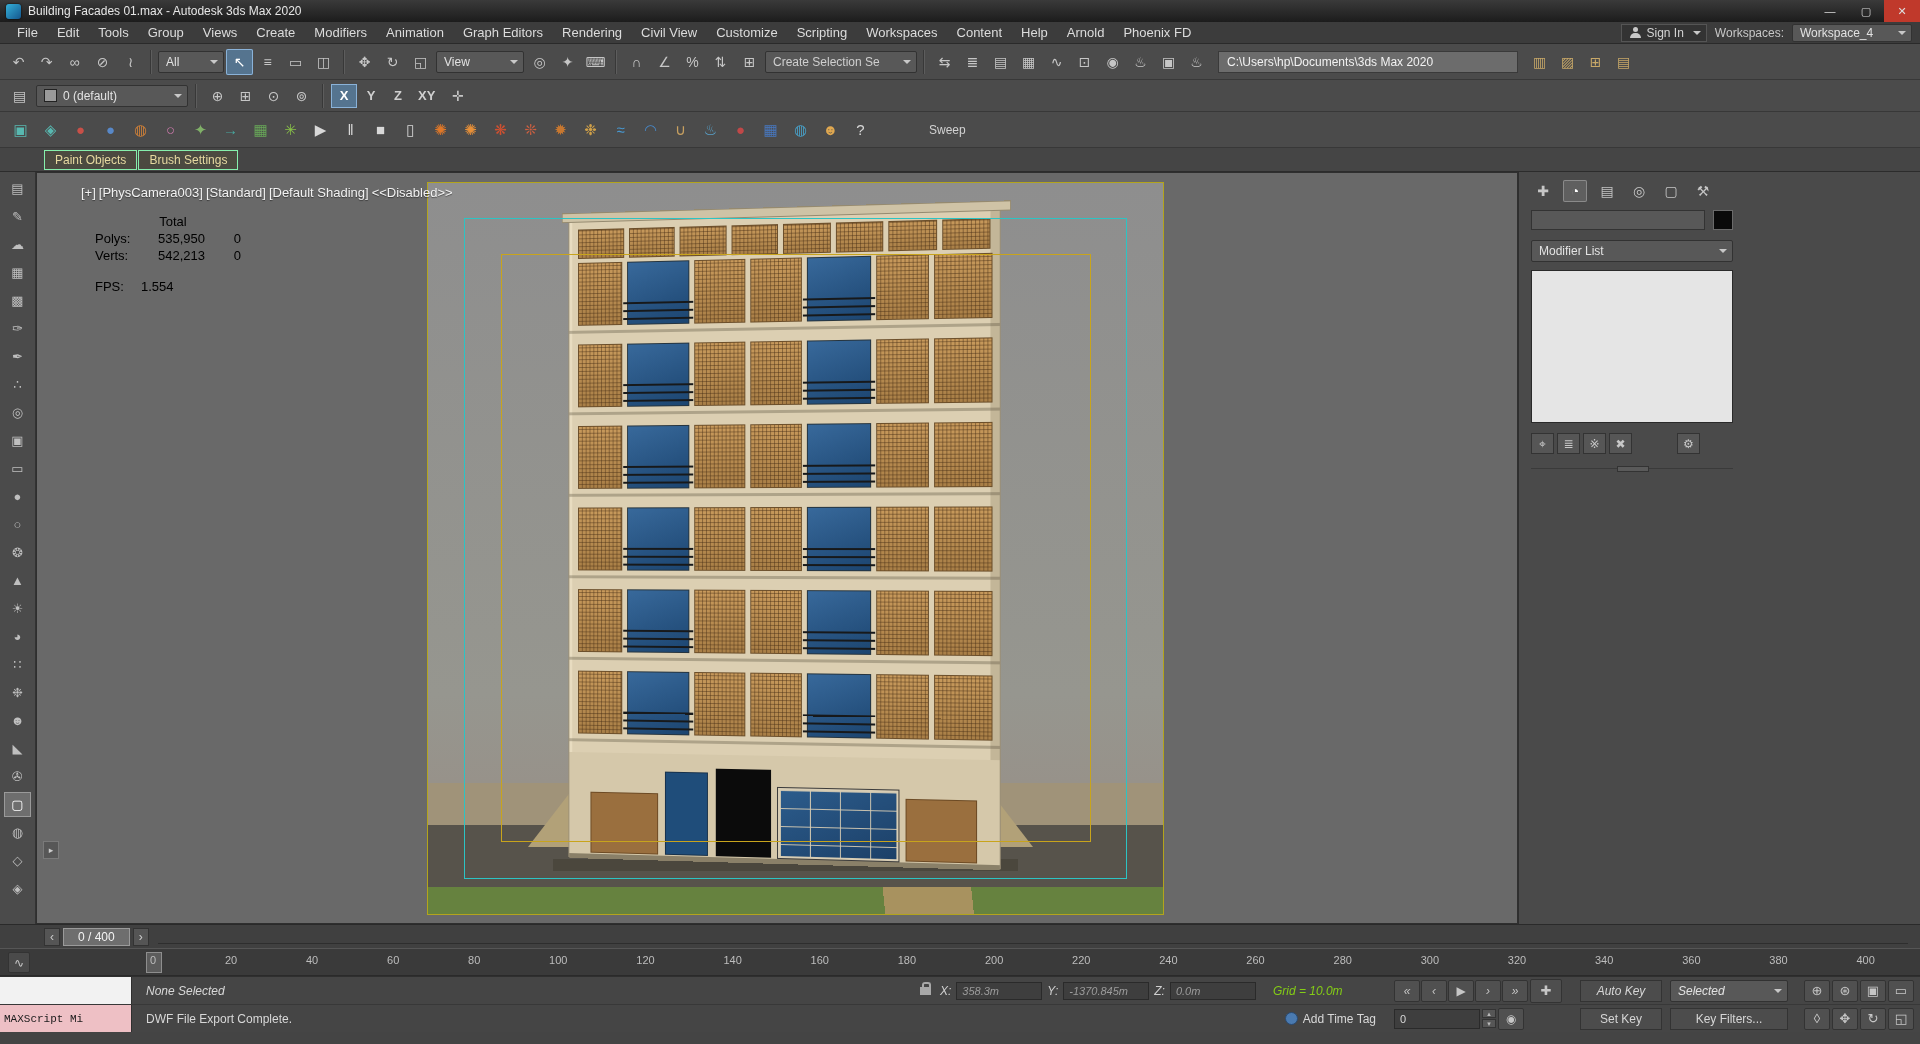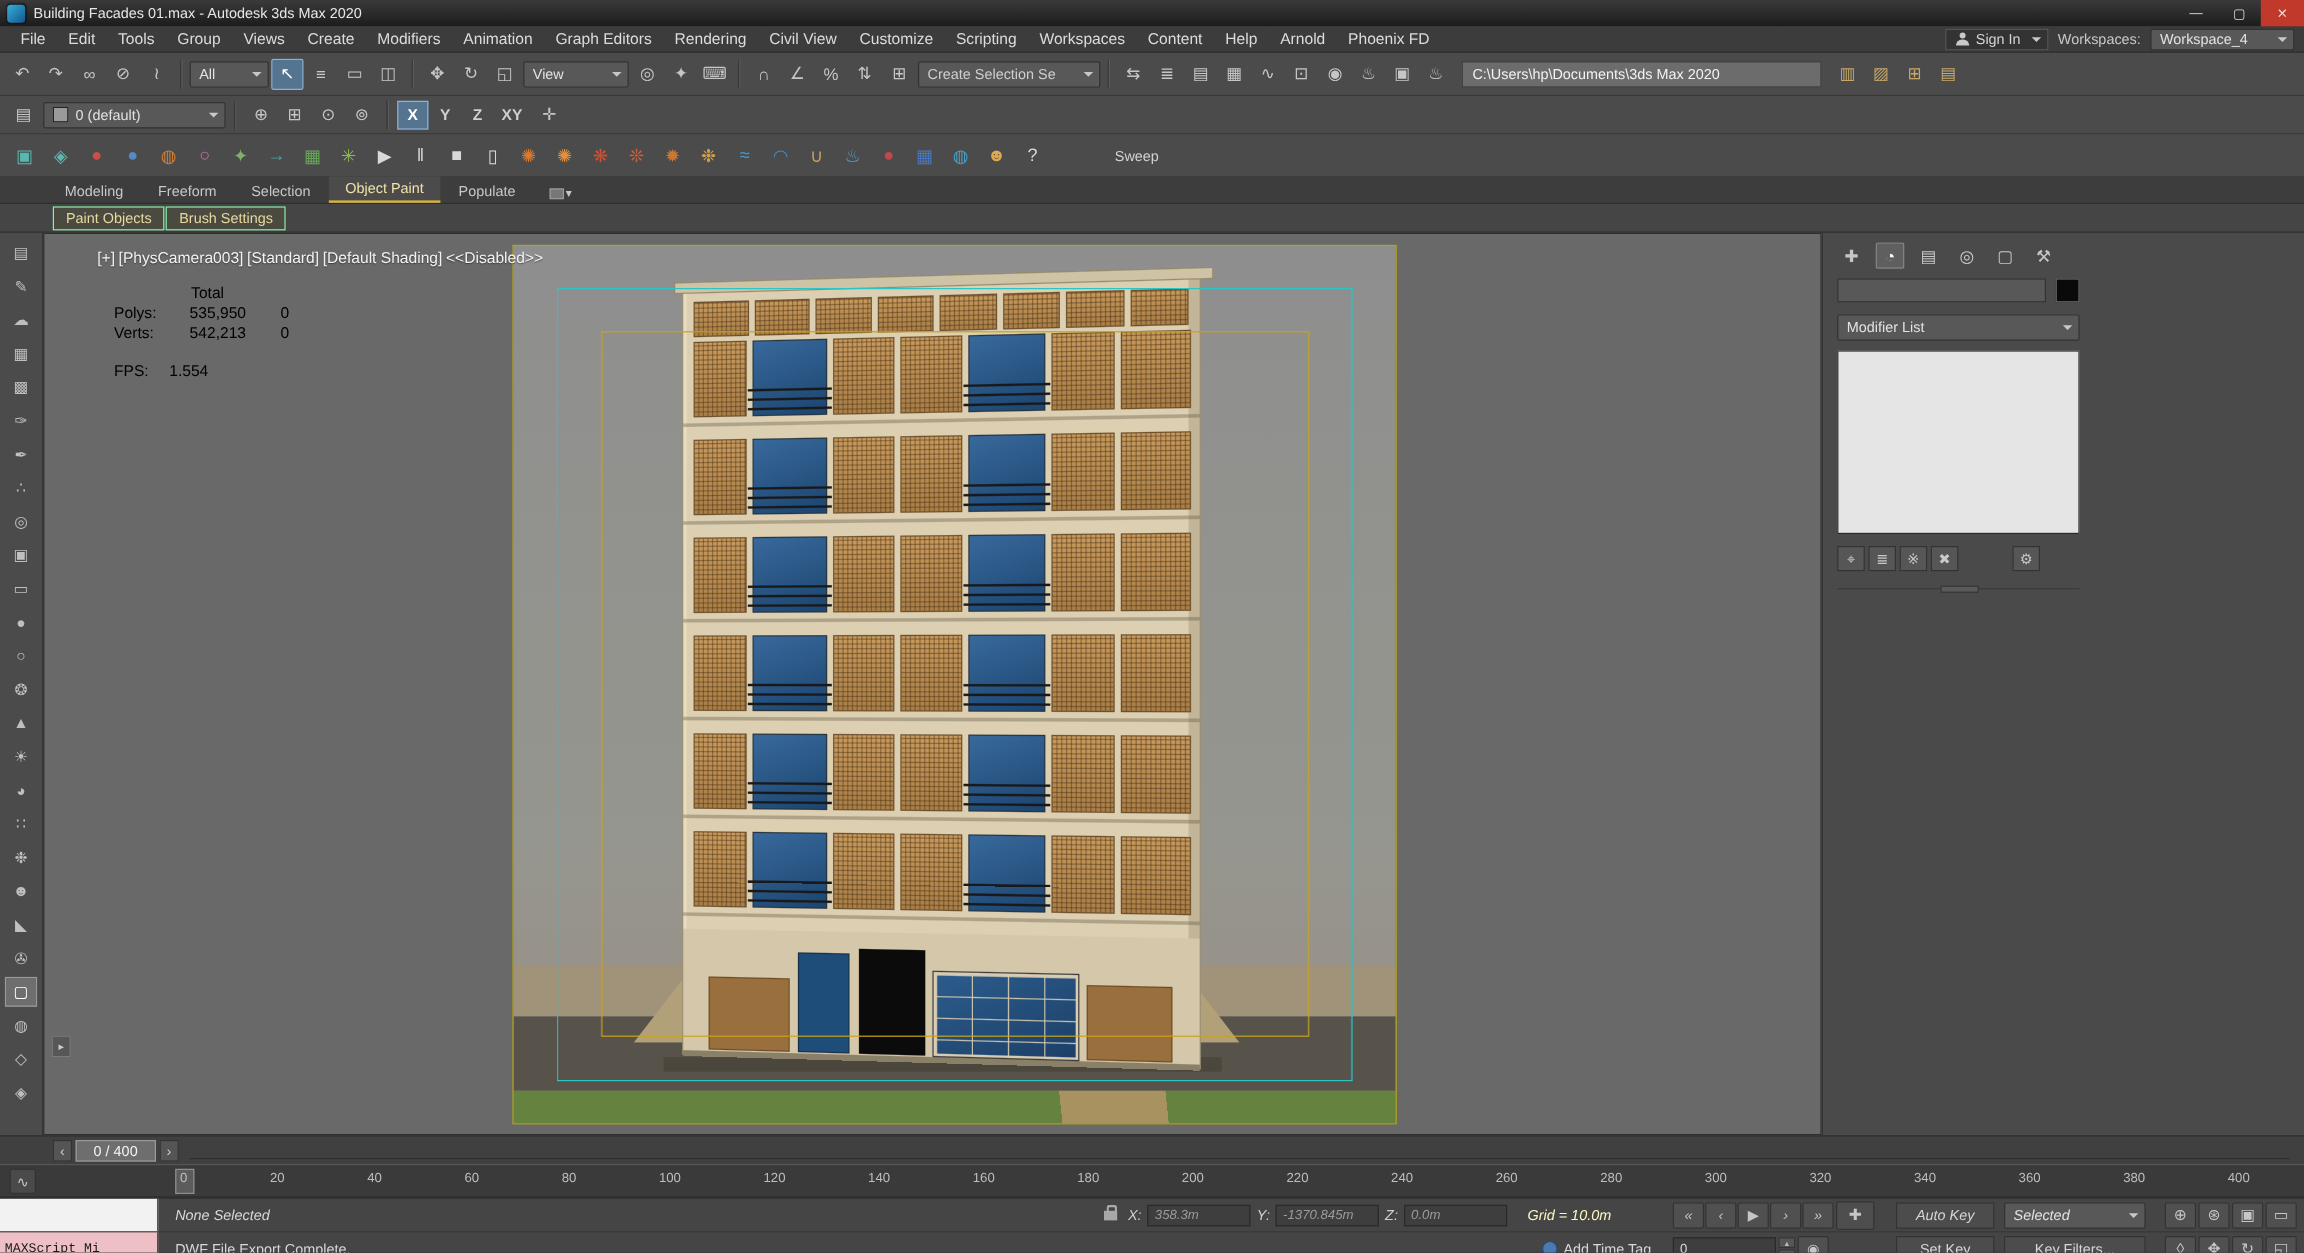--- a/index.html
+++ b/index.html
@@ -32,21 +32,21 @@
             border-radius:50%; background:#c8c8c8; }
   .person-icon::after { content:""; position:absolute; left:0; bottom:0; width:11px; height:5px;
             border-radius:5px 5px 0 0; background:#c8c8c8; }
   .ws-label { color:#c8c8c8; font-size:12px; }
 
   
   .tb { display:flex; align-items:center; background:#4b4b4b; border-bottom:1px solid #383838; }
   .tb1 { height:36px; padding:0 5px; gap:2px; }
   .tb2 { height:32px; padding:0 6px; gap:3px; }
   .tb3 { height:36px; padding:0 6px; gap:2px; }
-  .ticons { display:flex; align-items:flex-end; gap:1px; }
+  .ticons { display:flex; align-items:flex-start; gap:1px; }
   .tbi { width:27px; height:26px; display:inline-flex; align-items:center; justify-content:center;
          font-size:14px; color:#c6c6c6; border-radius:2px; flex:none; }
   .tbi.active { background:#55748f; color:#fff; box-shadow:inset 0 0 0 1px #8ab2d8; }
   .tbi3 { width:29px; height:28px; font-size:15px; }
   .sep { width:0; height:24px; border-left:1px solid #383838; border-right:1px solid #5d5d5d;
          margin:0 4px; flex:none; }
   .dd { height:22px; background:#585858; border:1px solid #323232; border-radius:2px;
         display:flex; align-items:center; padding:0 18px 0 7px; position:relative;
         font-size:12px; color:#e2e2e2; white-space:nowrap; flex:none; }
   .w-filter { width:66px; }
@@ -207,21 +207,21 @@
   .st { color:#d8d8d8; white-space:nowrap; }
   .sb-mid { width:470px; display:flex; align-items:center; gap:5px; flex:none; }
   .mid2 { justify-content:flex-end; padding-right:10px; }
   .lock { width:11px; height:8px; background:#a8a8a8; position:relative; margin:0 4px; flex:none; }
   .lock::before { content:""; position:absolute; left:2px; top:-5px; width:5px; height:5px;
         border:2px solid #a8a8a8; border-bottom:none; border-radius:3px 3px 0 0; }
   .coord-label { color:#cfcfcf; }
   .coord-box { width:86px; height:18px; background:#3e3e3e; border:1px solid #2a2a2a;
         color:#9b9b9b; display:flex; align-items:center; padding:0 5px; font-size:11px;
         white-space:nowrap; overflow:hidden; flex:none; }
-  .grid-label { margin-left:12px; color:#fef9c3; white-space:nowrap;text-align:right; }
+  .grid-label { margin-left:12px; color:#84cc16; white-space:nowrap;text-align:right; }
   .clock { width:13px; height:13px; border-radius:50%; background:#4a7ab0;
         border:1px solid #2a4a70; flex:none; }
   .sb-playcluster { width:178px; display:flex; align-items:center; gap:2px; flex:none; }
   .pbtn { width:26px; height:22px; background:#505050; border:1px solid #333; font-size:12px; }
   .keybig { width:32px; height:24px; background:#4e4e4e; border:1px solid #333; font-size:13px; }
   .btn { height:22px; display:flex; align-items:center; justify-content:center;
         background:#4c4c4c; border:1px solid #333; color:#d6d6d6; flex:none; }
   .akey { width:82px; }
   .keyfilters { width:118px; }
   .w-keymode { width:118px; }
@@ -404,33 +404,20 @@
         <span class="tbi tbi3" style="color: rgb(88, 160, 200);">♨</span>
         <span class="tbi tbi3" style="color: rgb(192, 72, 72);">●</span>
         <span class="tbi tbi3" style="color: rgb(72, 120, 192);">▦</span>
         <span class="tbi tbi3" style="color: rgb(72, 160, 200);">◍</span>
         <span class="tbi tbi3" style="color: rgb(224, 168, 80);">☻</span>
         <span class="tbi tbi3" style="color: rgb(216, 216, 216);">?</span>
       </div>
     <span class="sweep-label">Sweep</span>
   </div>
 
-  <div class="ribbon-tabs">
-    <div class="ticons">
-        <span class="rtab">Modeling</span>
-        <span class="rtab">Freeform</span>
-        <span class="rtab">Selection</span>
-        <span class="rtab active">Object Paint</span>
-        <span class="rtab">Populate</span>
-      </div>
-    <span class="rtab-cfg">
-      <span class="cfg-box"></span>
-      <span>▾</span>
-    </span>
-  </div>
   <div class="ribbon-sub">
     <div class="ticons">
         <span class="rsub">Paint Objects</span>
         <span class="rsub">Brush Settings</span>
       </div>
   </div>
 
   <div class="workarea">
     <div class="left-tb">
       <div class="ticons" style="flex-direction:column;gap:3px;">

